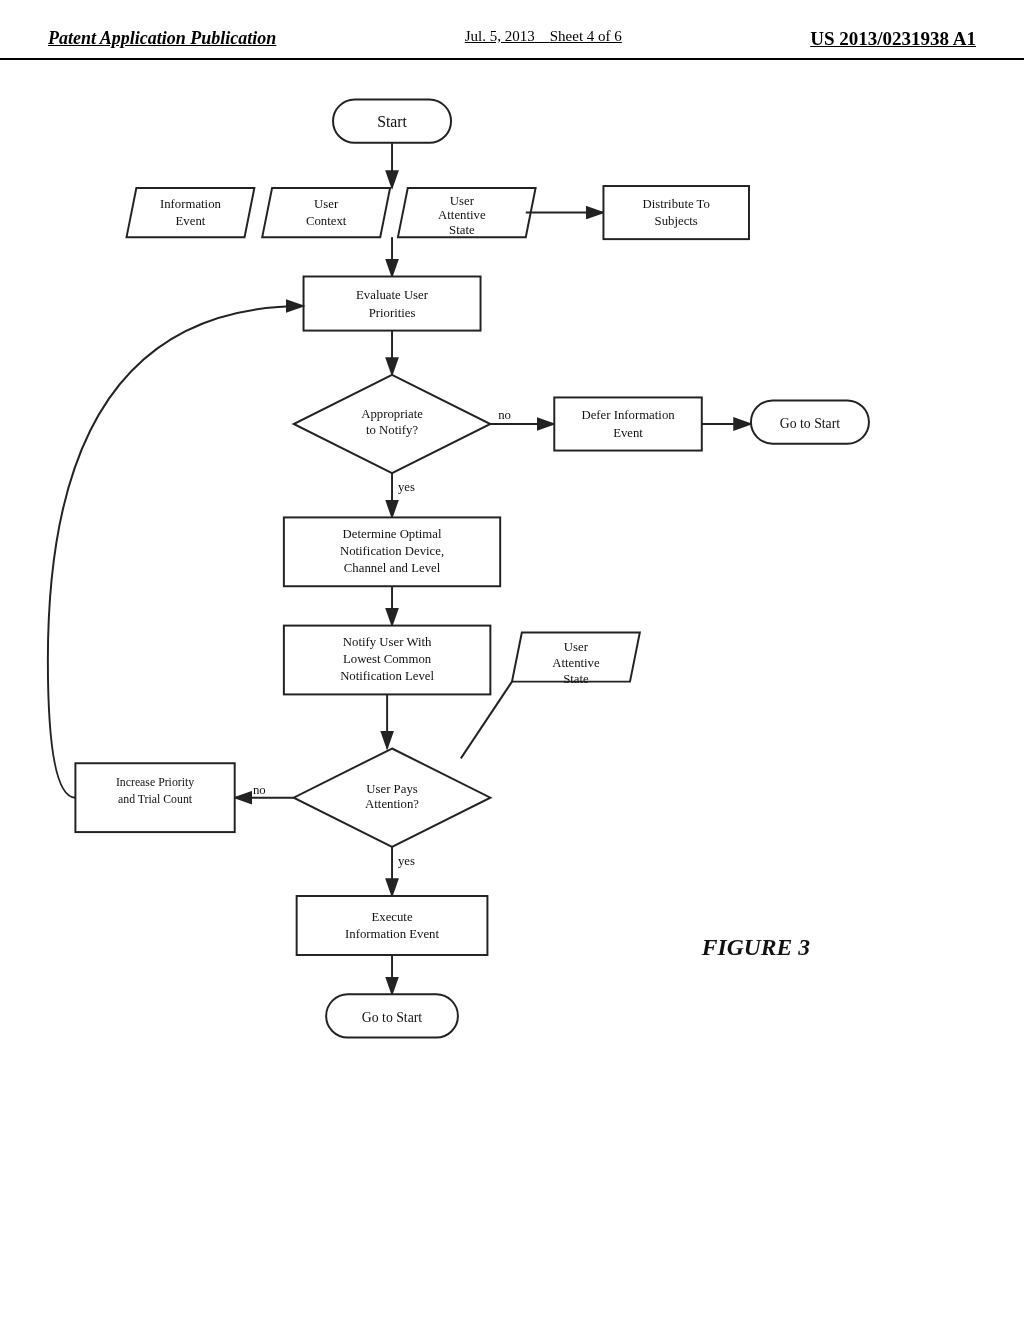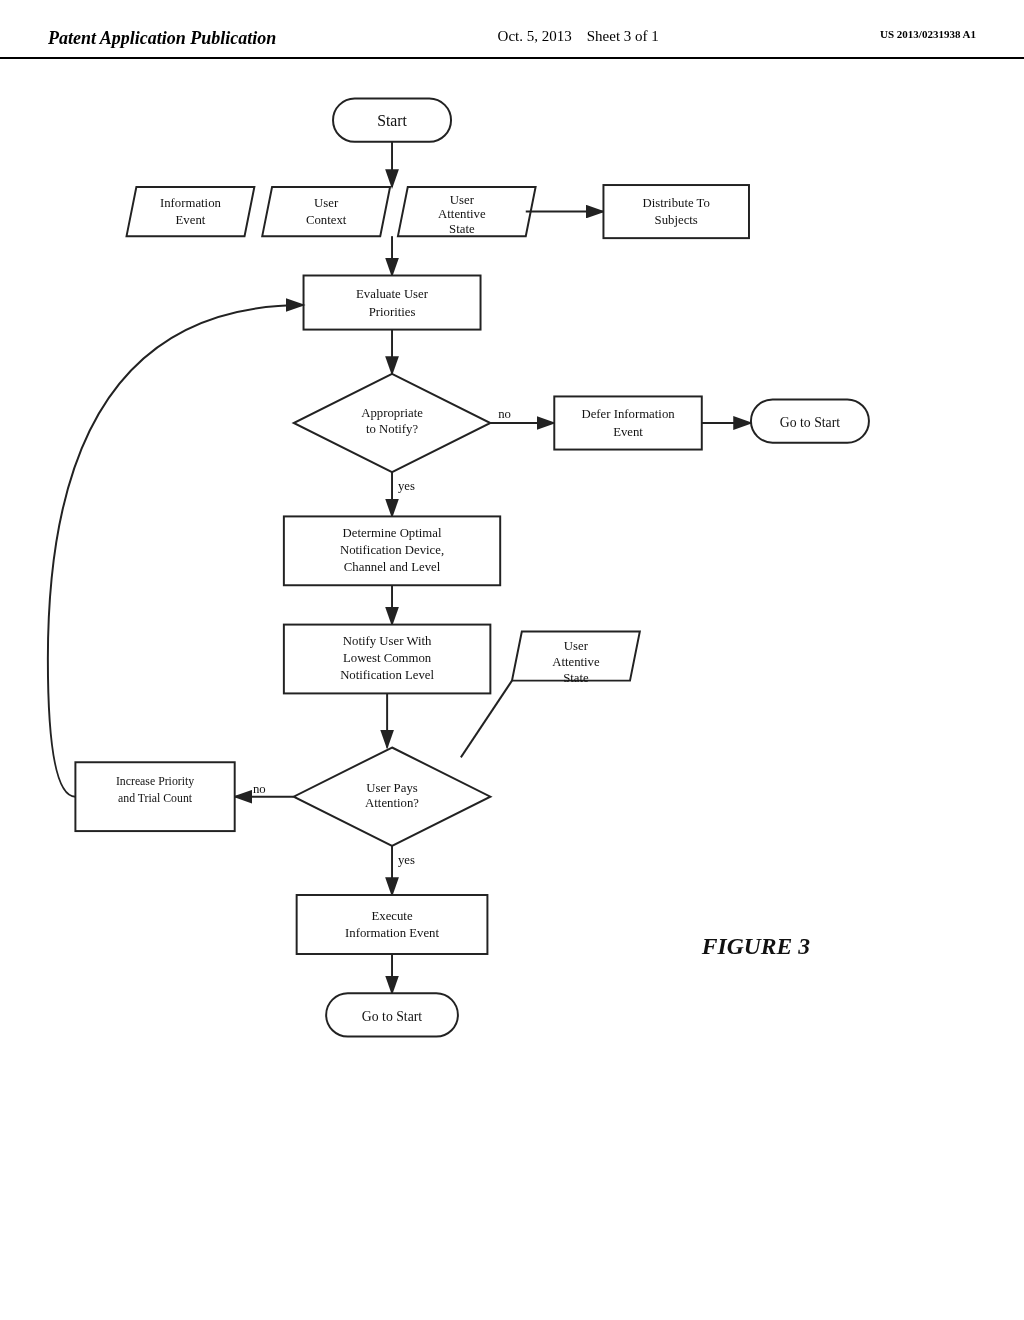--- a/index.html
+++ b/index.html
@@ -13,32 +13,33 @@
     }
 
     
     .header {
       display: flex;
       justify-content: space-between;
       align-items: flex-start;
       padding: 28px 48px 0 48px;
       border-bottom: 2px solid #000;
       padding-bottom: 8px;
+      text-decoration: underline;
     }
     .header-left {
       font-size: 18px;
       font-weight: bold;
       font-style: italic;
     }
     .header-center {
       font-size: 15px;
       text-align: center;
     }
     .header-right {
-      font-size: 11px;
+      font-size: 19px;
       font-weight: bold;
     }
 
     
     .diagram-area {
       position: relative;
       width: 100%;
       height: 1180px;
       margin-top: 10px;
       text-align: center;
@@ -51,22 +52,22 @@
       width: 100%;
       height: 100%;
     }
   </style>
 </head>
 <body>
 
 <div class="header">
   <div class="header-left">Patent Application Publication</div>
   <div class="header-center">
-    <span>Oct. 5, 2013</span>&nbsp;&nbsp;&nbsp;
-    <span>Sheet 3 of 1</span>
+    <span>Jul. 5, 2013</span>&nbsp;&nbsp;&nbsp;
+    <span>Sheet 4 of 6</span>
   </div>
   <div class="header-right">US 2013/0231938 A1</div>
 </div>
 
 <div class="diagram-area">
   <svg class="flowchart" viewBox="0 0 1024 1200" xmlns="http://www.w3.org/2000/svg">
 
     <defs>
       <marker id="arrowhead" markerWidth="10" markerHeight="7" refX="9" refY="3.5" orient="auto">
         <polygon points="0 0, 10 3.5, 0 7" fill="#222"></polygon>

